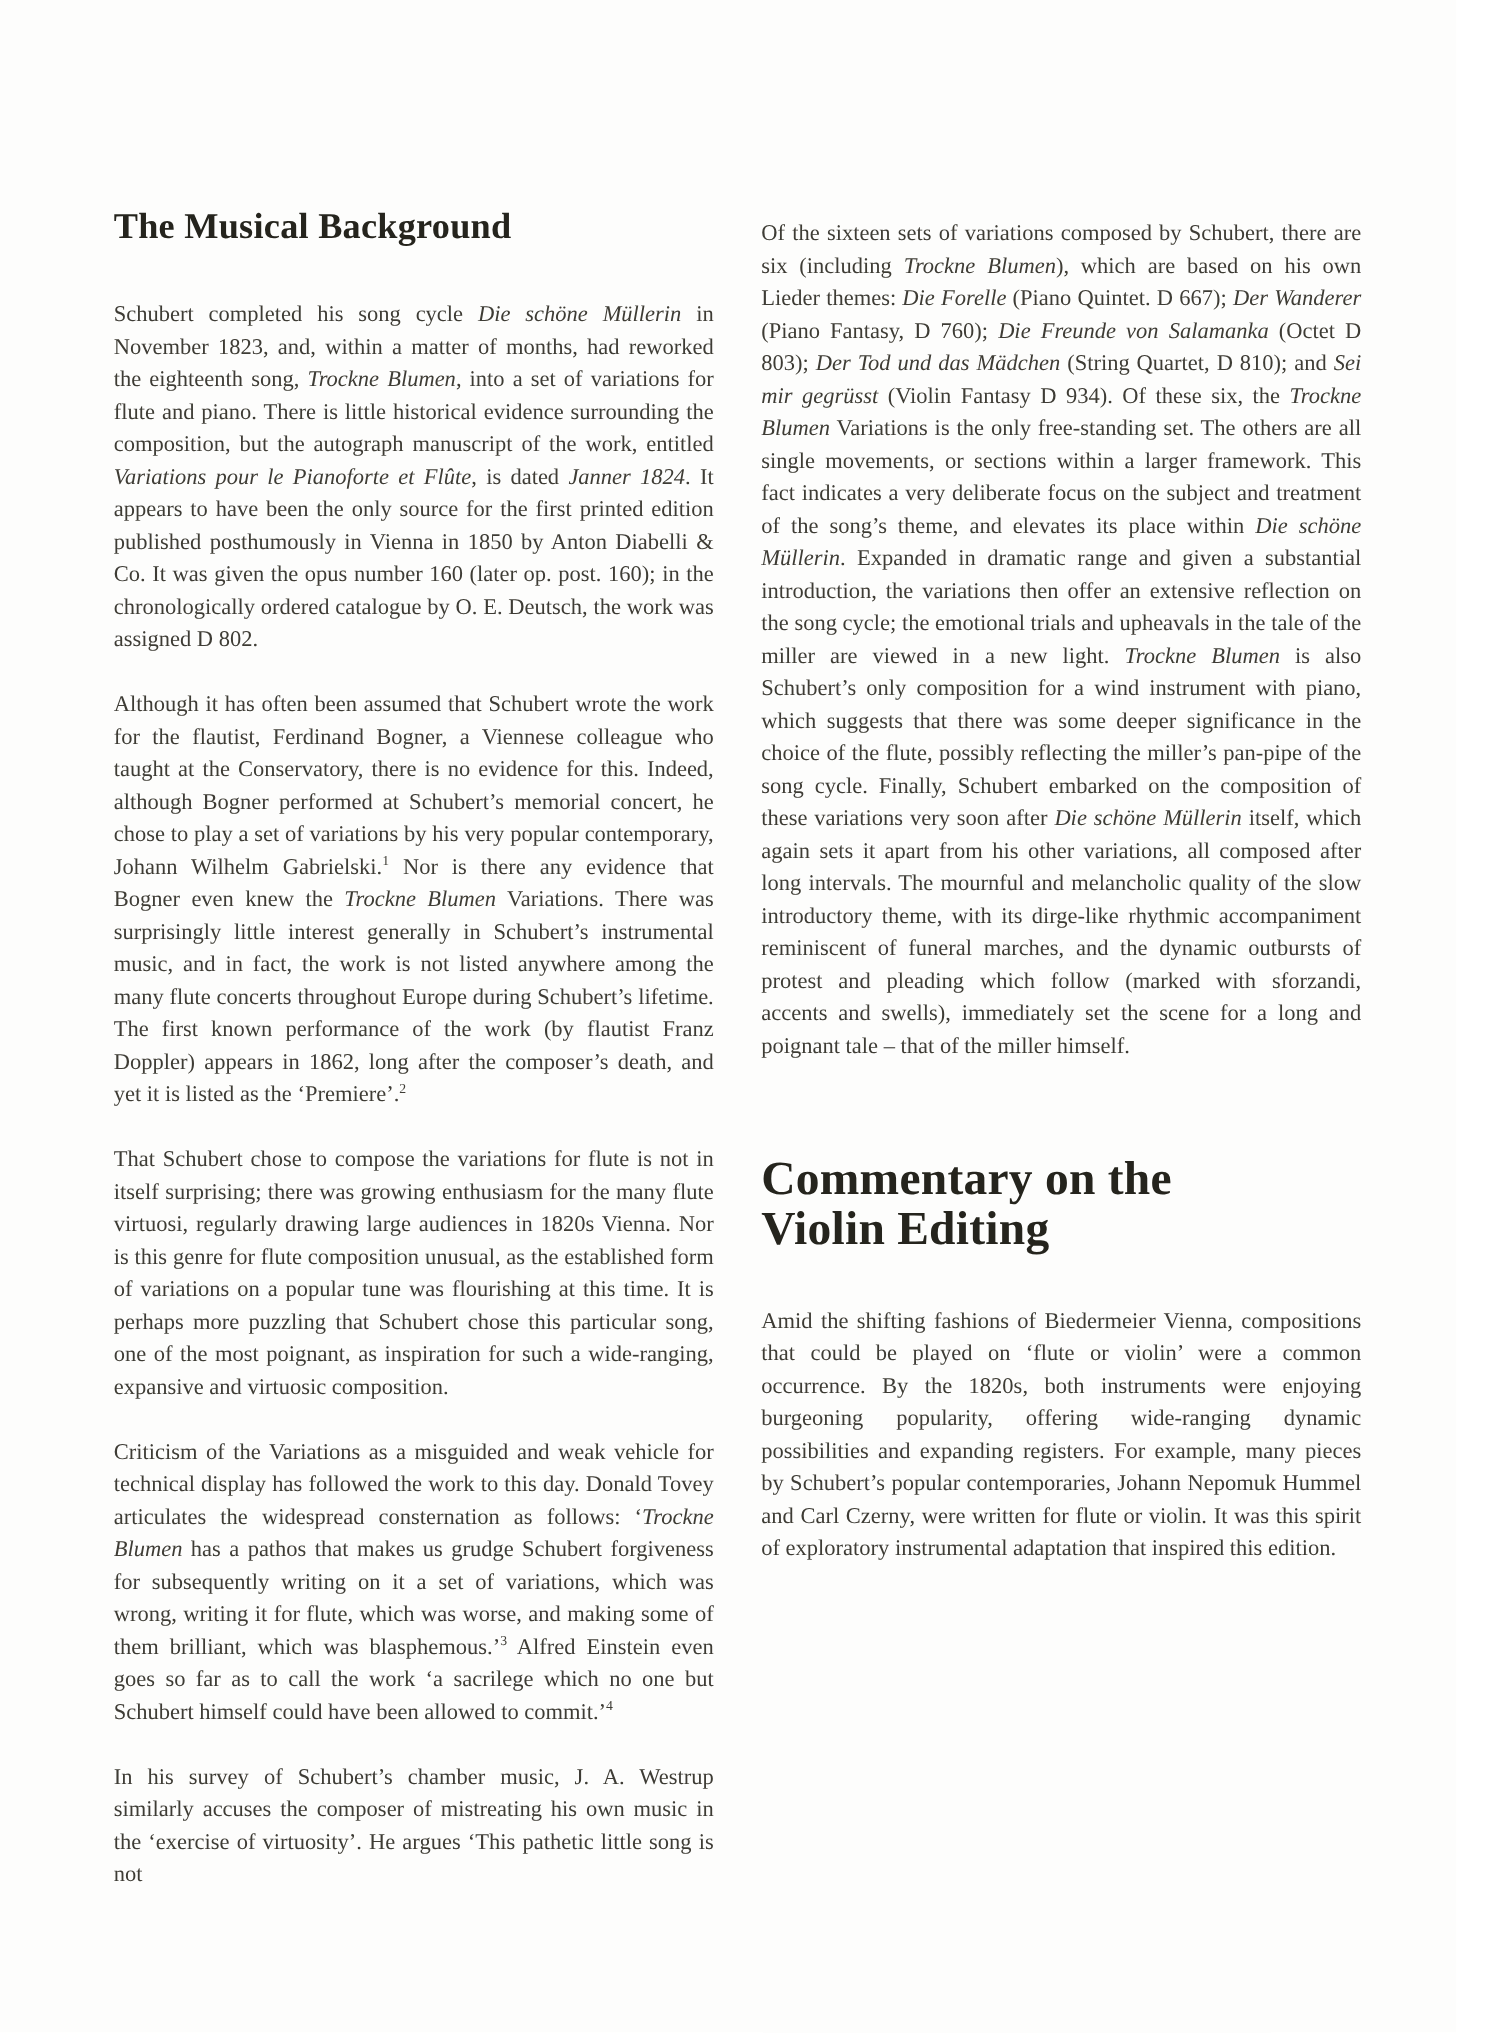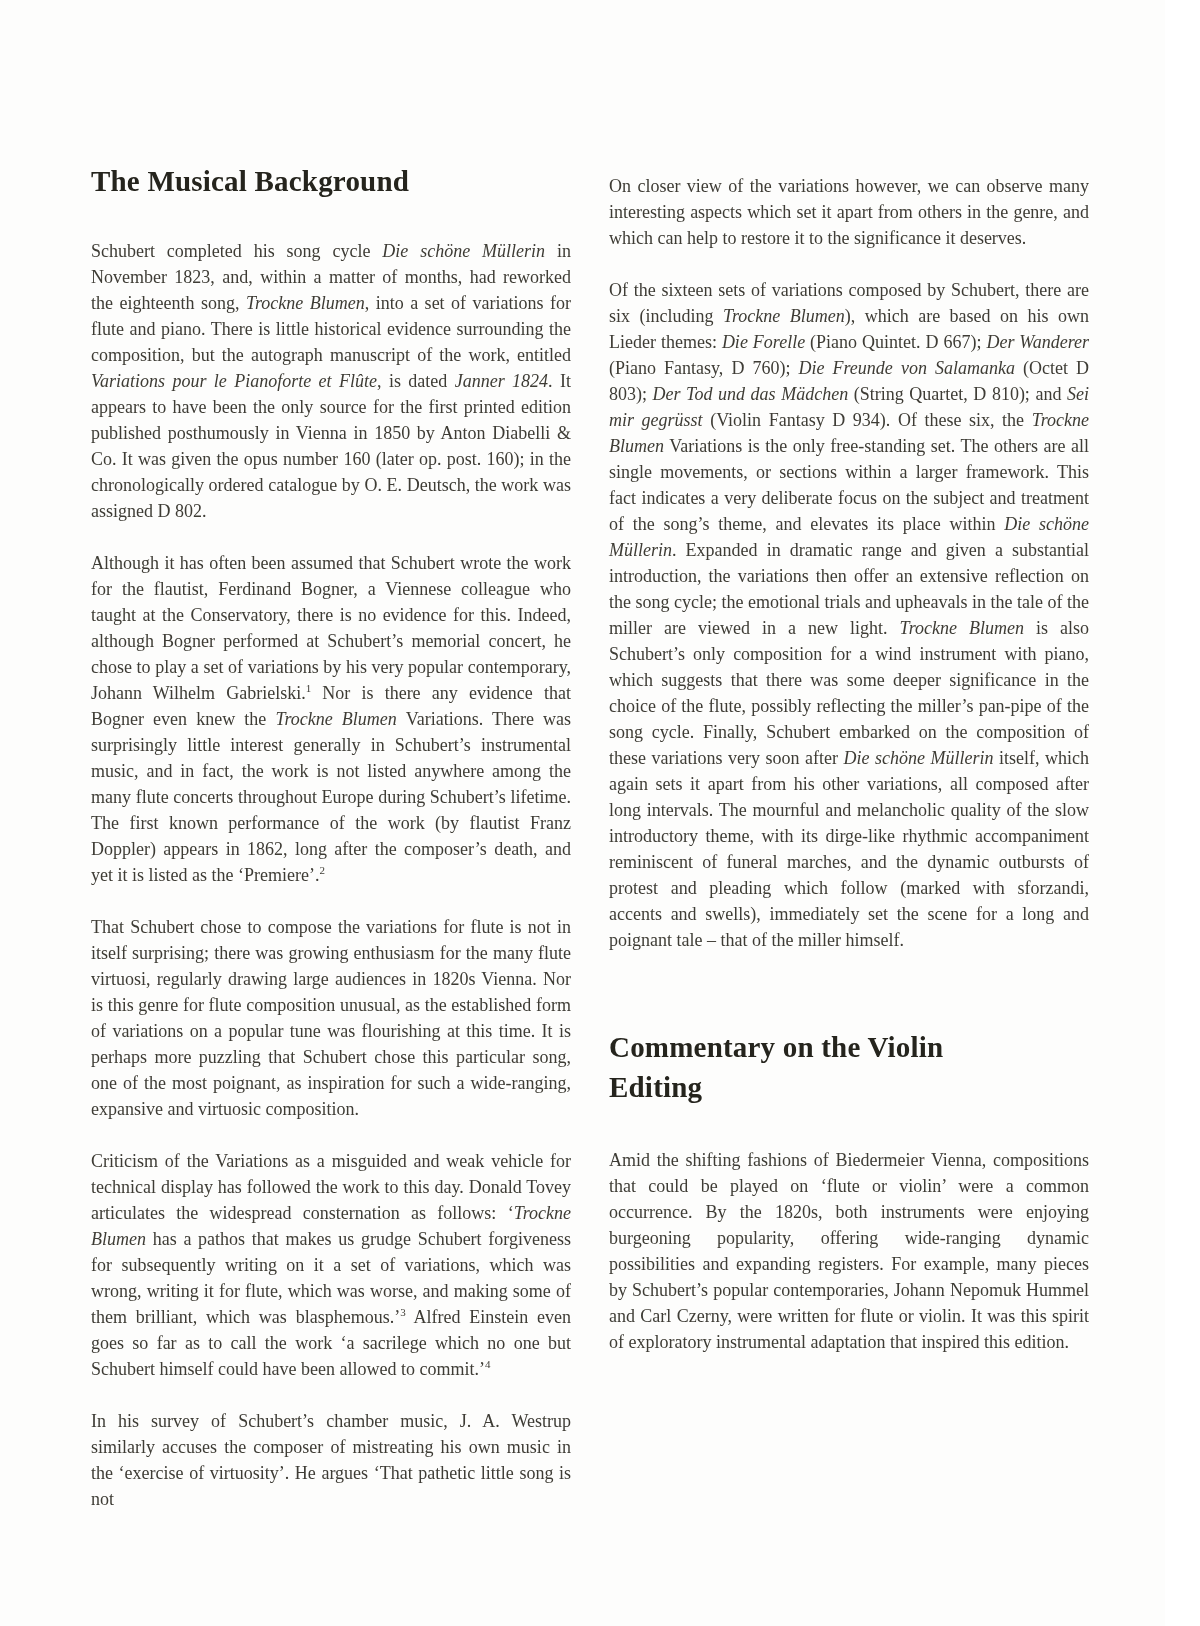--- a/index.html
+++ b/index.html
@@ -36,21 +36,21 @@
   h1.section-heading {
     font-size: 29px;
     line-height: 38px;
     font-weight: bold;
     margin: 0 0 38px 0;
     color: #25241d;
     text-align: left;
     letter-spacing: 0.2px;
   }
   h2.section-heading {
-    font-size: 29px;
+    font-size: 38px;
     line-height: 40px;
     font-weight: bold;
     margin: 74px 0 40px 0;
     color: #25241d;
     text-align: left;
     letter-spacing: 0.2px;
     max-width: 430px;
   }
   p {
     margin: 0;
@@ -71,26 +71,25 @@
 
 <div class="page">
   <div class="columns">
     <div class="col">
       <h1 class="section-heading">The Musical Background</h1>
       <div class="paras">
           <p>Schubert completed his song cycle <i>Die schöne Müllerin</i> in November 1823, and, within a matter of months, had reworked the eighteenth song, <i>Trockne Blumen</i>, into a set of variations for flute and piano. There is little historical evidence surrounding the composition, but the autograph manuscript of the work, entitled <i>Variations pour le Pianoforte et Flûte</i>, is dated <i>Janner 1824</i>. It appears to have been the only source for the first printed edition published posthumously in Vienna in 1850 by Anton Diabelli &amp; Co. It was given the opus number 160 (later op. post. 160); in the chronologically ordered catalogue by O. E. Deutsch, the work was assigned D 802.</p>
           <p>Although it has often been assumed that Schubert wrote the work for the flautist, Ferdinand Bogner, a Viennese colleague who taught at the Conservatory, there is no evidence for this. Indeed, although Bogner performed at Schubert’s memorial concert, he chose to play a set of variations by his very popular contemporary, Johann Wilhelm Gabrielski.<sup>1</sup> Nor is there any evidence that Bogner even knew the <i>Trockne Blumen</i> Variations. There was surprisingly little interest generally in Schubert’s instrumental music, and in fact, the work is not listed anywhere among the many flute concerts throughout Europe during Schubert’s lifetime. The first known performance of the work (by flautist Franz Doppler) appears in 1862, long after the composer’s death, and yet it is listed as the ‘Premiere’.<sup>2</sup></p>
           <p>That Schubert chose to compose the variations for flute is not in itself surprising; there was growing enthusiasm for the many flute virtuosi, regularly drawing large audiences in 1820s Vienna. Nor is this genre for flute composition unusual, as the established form of variations on a popular tune was flourishing at this time. It is perhaps more puzzling that Schubert chose this particular song, one of the most poignant, as inspiration for such a wide-ranging, expansive and virtuosic composition.</p>
           <p>Criticism of the Variations as a misguided and weak vehicle for technical display has followed the work to this day. Donald Tovey articulates the widespread consternation as follows: ‘<i>Trockne Blumen</i> has a pathos that makes us grudge Schubert forgiveness for subsequently writing on it a set of variations, which was wrong, writing it for flute, which was worse, and making some of them brilliant, which was blasphemous.’<sup>3</sup> Alfred Einstein even goes so far as to call the work ‘a sacrilege which no one but Schubert himself could have been allowed to commit.’<sup>4</sup></p>
-          <p>In his survey of Schubert’s chamber music, J. A. Westrup similarly accuses the composer of mistreating his own music in the ‘exercise of virtuosity’. He argues ‘That pathetic little song is not</p>
+          <p>In his survey of Schubert’s chamber music, J. A. Westrup similarly accuses the composer of mistreating his own music in the ‘exercise of virtuosity’. He argues ‘This pathetic little song is not</p>
         </div>
     </div>
     <div class="col col-right">
       <div class="paras">
-          <p>On closer view of the variations however, we can observe many interesting aspects which set it apart from others in the genre, and which can help to restore it to the significance it deserves.</p>
           <p>Of the sixteen sets of variations composed by Schubert, there are six (including <i>Trockne Blumen</i>), which are based on his own Lieder themes: <i>Die Forelle</i> (Piano Quintet. D 667); <i>Der Wanderer</i> (Piano Fantasy, D 760); <i>Die Freunde von Salamanka</i> (Octet D 803); <i>Der Tod und das Mädchen</i> (String Quartet, D 810); and <i>Sei mir gegrüsst</i> (Violin Fantasy D 934). Of these six, the <i>Trockne Blumen</i> Variations is the only free-standing set. The others are all single movements, or sections within a larger framework. This fact indicates a very deliberate focus on the subject and treatment of the song’s theme, and elevates its place within <i>Die schöne Müllerin</i>. Expanded in dramatic range and given a substantial introduction, the variations then offer an extensive reflection on the song cycle; the emotional trials and upheavals in the tale of the miller are viewed in a new light. <i>Trockne Blumen</i> is also Schubert’s only composition for a wind instrument with piano, which suggests that there was some deeper significance in the choice of the flute, possibly reflecting the miller’s pan-pipe of the song cycle. Finally, Schubert embarked on the composition of these variations very soon after <i>Die schöne Müllerin</i> itself, which again sets it apart from his other variations, all composed after long intervals. The mournful and melancholic quality of the slow introductory theme, with its dirge-like rhythmic accompaniment reminiscent of funeral marches, and the dynamic outbursts of protest and pleading which follow (marked with sforzandi, accents and swells), immediately set the scene for a long and poignant tale – that of the miller himself.</p>
         </div>
       <h2 class="section-heading">Commentary on the Violin Editing</h2>
       <div class="paras">
           <p>Amid the shifting fashions of Biedermeier Vienna, compositions that could be played on ‘flute or violin’ were a common occurrence. By the 1820s, both instruments were enjoying burgeoning popularity, offering wide-ranging dynamic possibilities and expanding registers. For example, many pieces by Schubert’s popular contemporaries, Johann Nepomuk Hummel and Carl Czerny, were written for flute or violin. It was this spirit of exploratory instrumental adaptation that inspired this edition.</p>
         </div>
     </div>
   </div>
 </div>
 

